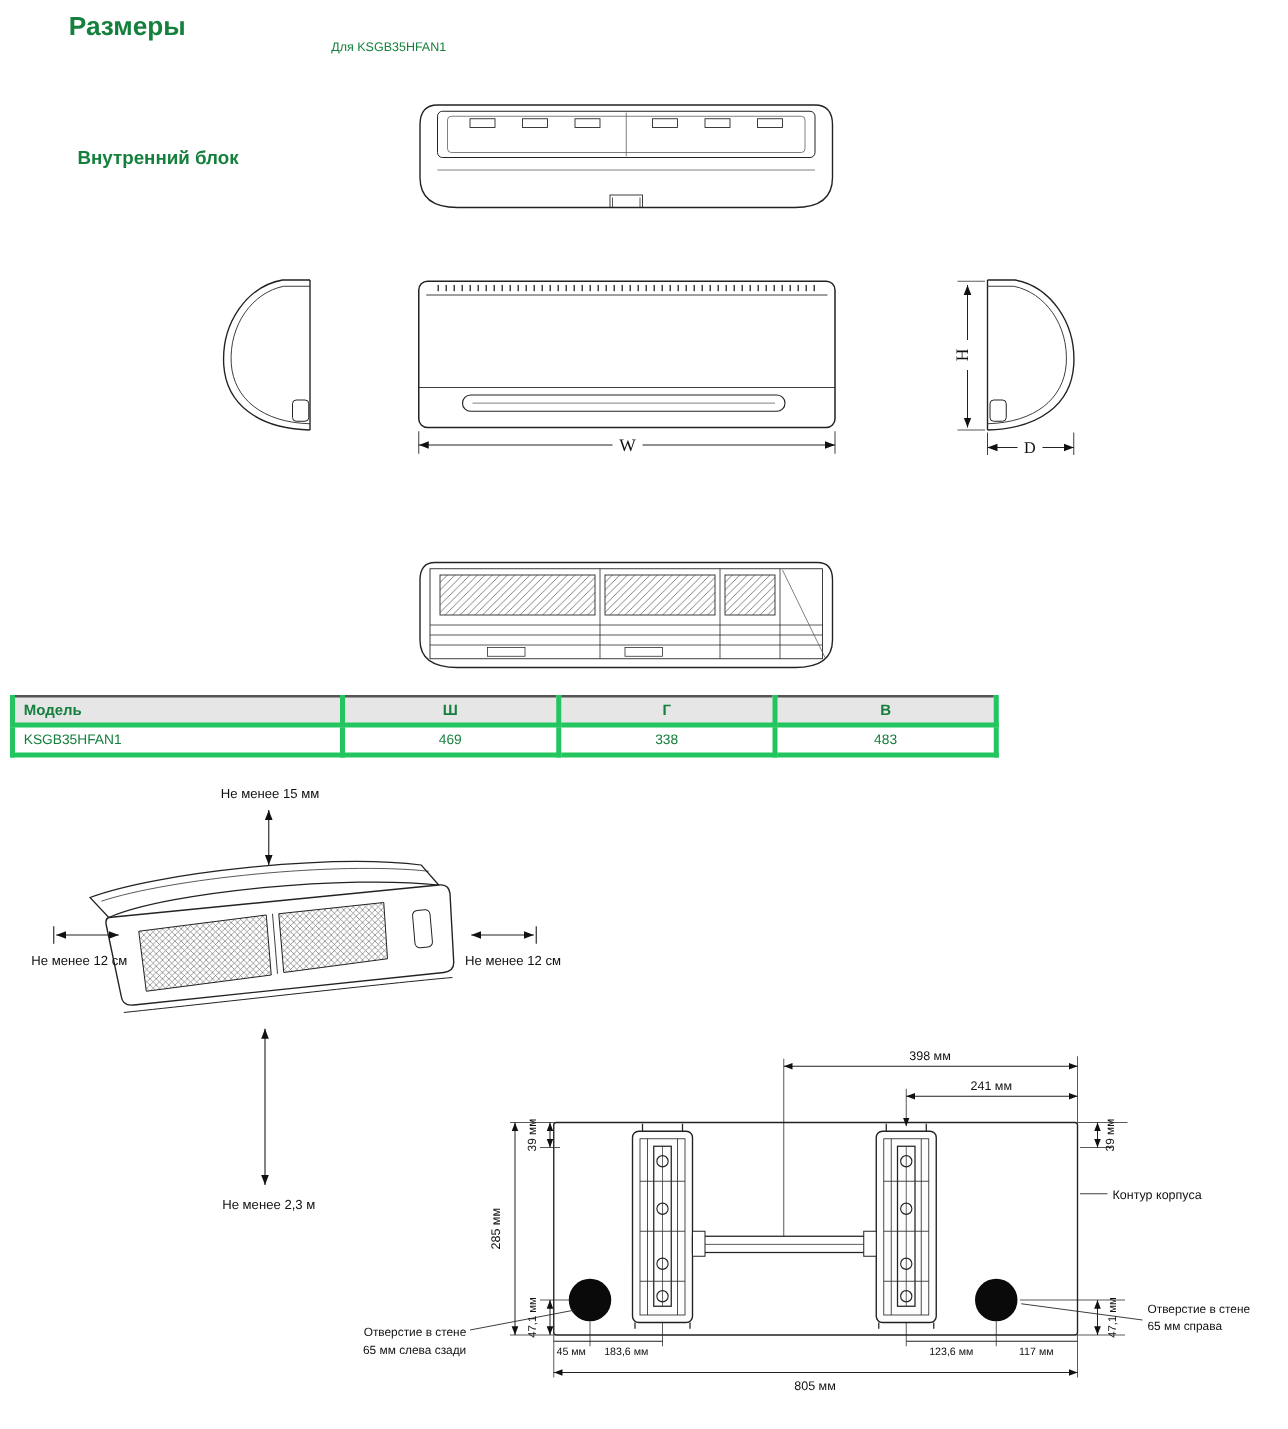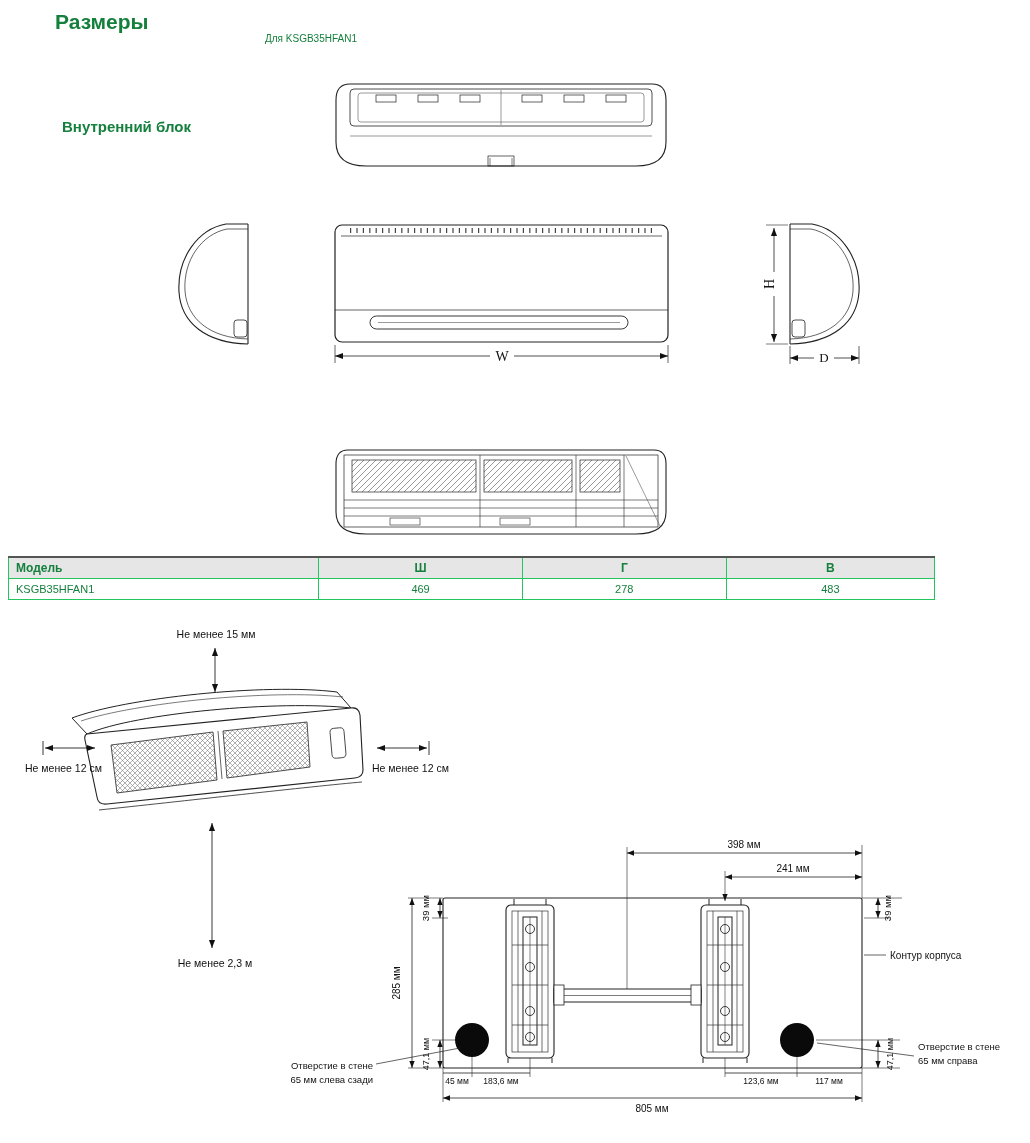--- a/index.html
+++ b/index.html
@@ -6,22 +6,22 @@
   .page {
     position:relative; width:1030px; height:1143px; background:#fff;
     font-family:"Liberation Sans", sans-serif; color:#15803d; overflow:hidden;
   }
   .title { position:absolute; left:55px; top:10px; font-size:21px; font-weight:bold; }
   .subtitle { position:absolute; left:265px; top:33px; font-size:10px; }
   .section-label { position:absolute; left:62px; top:90px; font-size:15px; font-weight:bold;margin-top:28px; }
   svg { position:absolute; overflow:visible; }
   svg text { font-family:"Liberation Sans", sans-serif; fill:#111; }
   svg text.serif { font-family:"Liberation Serif", serif; }
-  .dim-table { position:absolute; left:8px; top:556px; width:927px; border-collapse:collapse; }
-  .dim-table th, .dim-table td { border:1px solid #22c55e; height:20px; text-align:center; padding:0 4px; }
+  .dim-table { position:absolute; left:8px; top:556px; width:791px; border-collapse:collapse; }
+  .dim-table th, .dim-table td { border:4px solid #22c55e; height:20px; text-align:center; padding:0 4px; }
   .dim-table th { background:#e6e6e6; font-weight:bold; font-size:12px; border-top:2px solid #555; }
   .dim-table td { font-size:11px; }
   .dim-table .left { text-align:left; padding-left:7px; }
 </style>
 </head>
 <body>
 
 <div class="page">
 
   <div class="title">Размеры</div>
@@ -142,21 +142,21 @@
         <th class="left">Модель</th>
         <th>Ш</th>
         <th>Г</th>
         <th>В</th>
       </tr>
     </thead>
     <tbody>
       <tr>
         <td class="left">KSGB35HFAN1</td>
         <td>469</td>
-        <td>278</td>
+        <td>338</td>
         <td>483</td>
       </tr>
     </tbody>
   </table>
 
   <svg style="left:15px; top:618px;" width="450" height="365" viewBox="0 0 450 365">
     <defs>
       <marker id="aCL" viewBox="0 0 10 10" refX="10" refY="5" markerWidth="8" markerHeight="8" orient="auto-start-reverse" markerUnits="userSpaceOnUse">
         <path d="M0,1.2 L10,5 L0,8.8 Z" fill="#111"></path>
       </marker>

